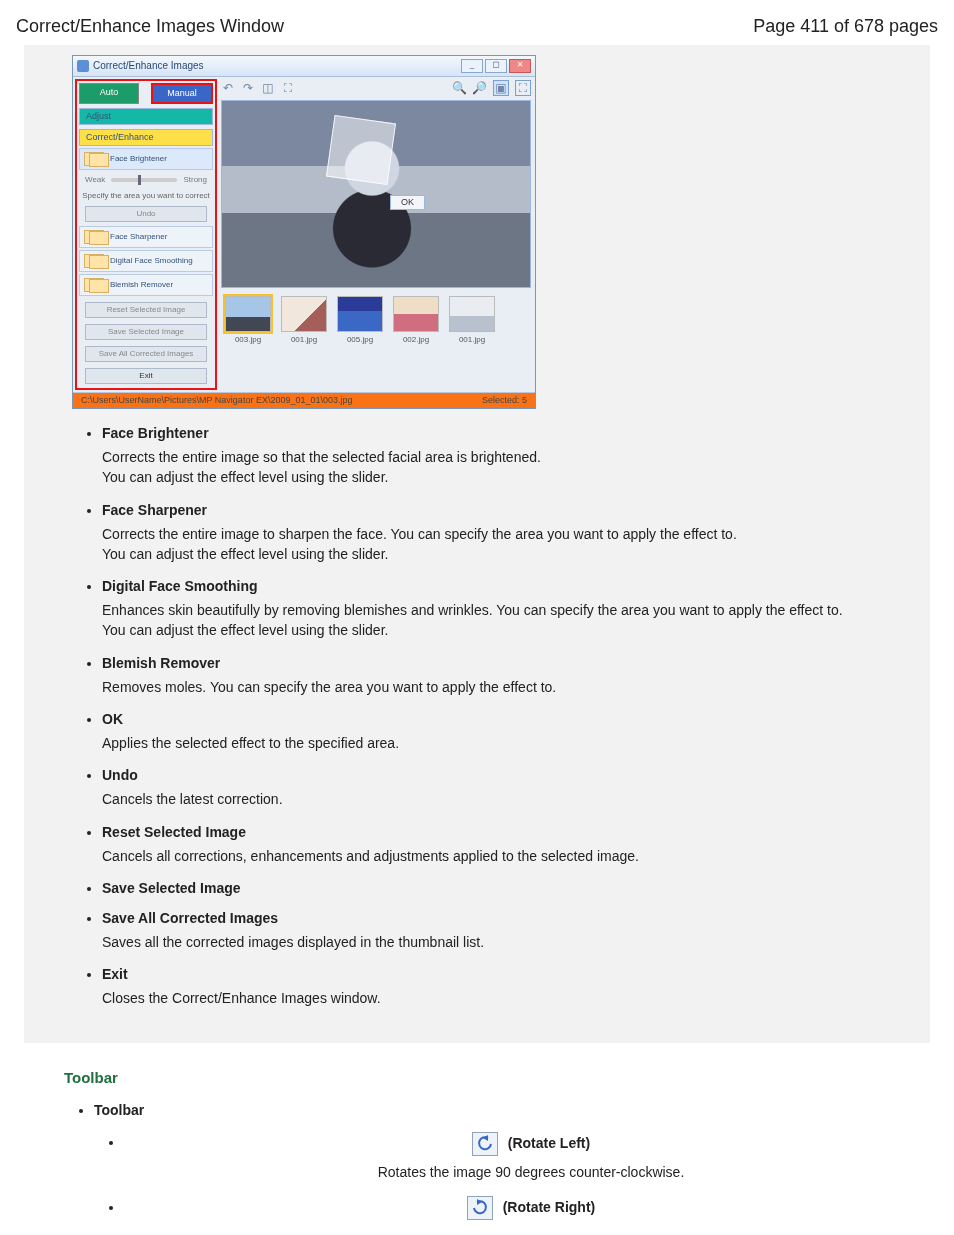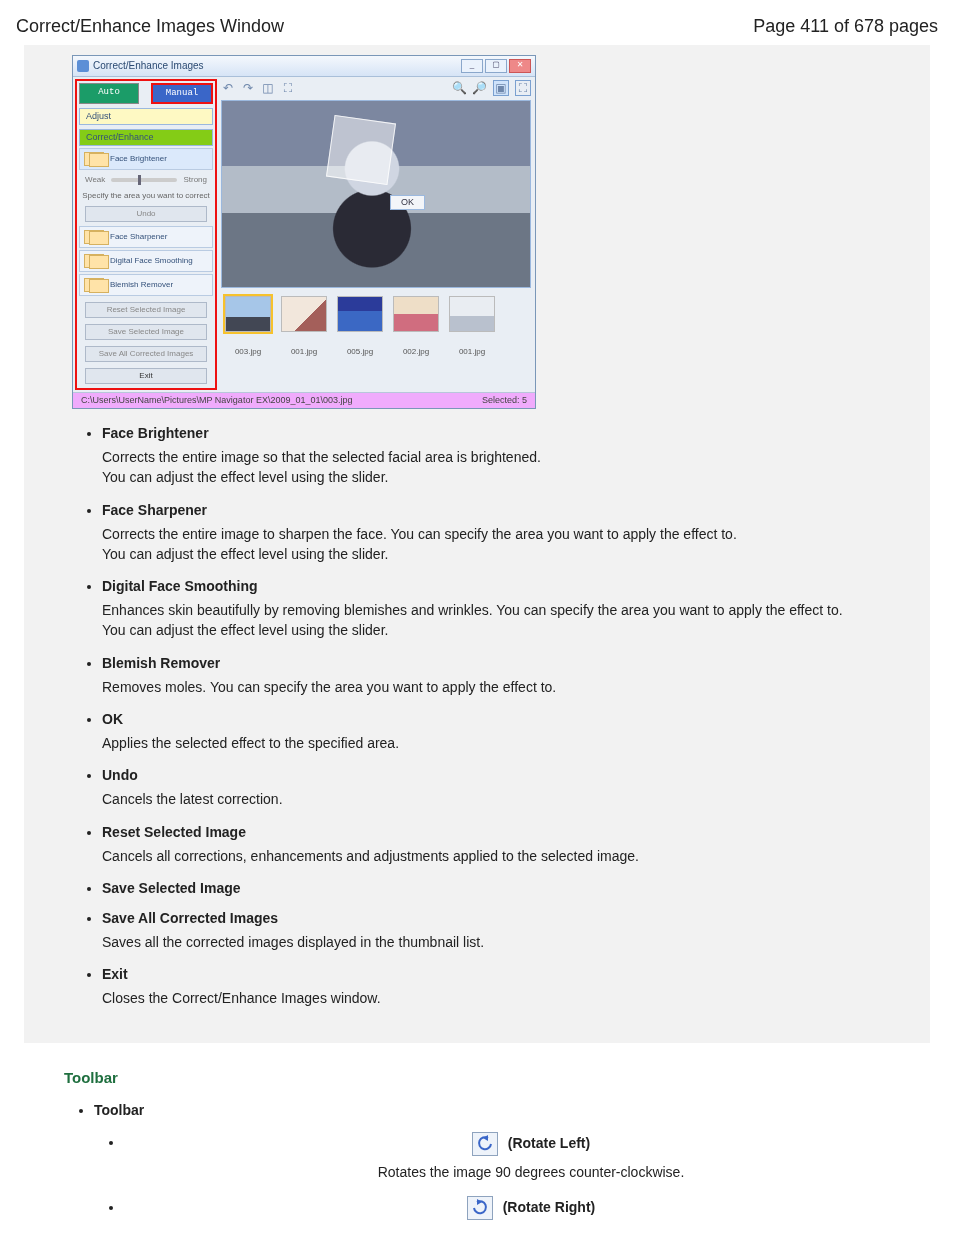--- a/index.html
+++ b/index.html
@@ -55,33 +55,33 @@
   .leftpanel {
     width: 136px;
     border: 2px solid #e11;
     margin: 2px;
     background:#e9eef4;
     display:flex;
     flex-direction:column;
     padding:2px;
     gap:2px;
   }
-  .modes { display:flex; gap:12px; margin-bottom:2px;font-family:Liberation Mono, monospace; }
+  .modes { display:flex; gap:12px; margin-bottom:2px; }
   .mode-auto, .mode-manual {
     flex:1;
     text-align:center;
     font-size:9px;
     padding:4px 0;
     border:1px solid #888;
     color:#fff;
   }
   .mode-auto { background:#1b9c68; }
   .mode-manual { background:#3a66c8; border:2px solid #e11; }
   .subtab {
-    background:#fef9c3;
+    background:#14b8a6;
     border:1px solid #9bb8de;
     padding:3px 6px;
     font-size:9px;
     color:#34517a;
     text-align:left;
   }
   .subtab + .subtab { margin-top:2px; }
   .enh-item {
     display:flex;
     align-items:center;
@@ -133,32 +133,32 @@
     background: rgba(255,255,255,.5);
     transform: rotate(8deg);
     border:1px solid rgba(255,255,255,.8);
   }
   .preview .ok-btn {
     position:absolute; left: 168px; top: 94px;
     background:#f3f5f9; border:1px solid #9bb8de;
     font-size:9px; padding:2px 10px; color:#334;
   }
   .thumbs { display:flex; gap:10px; padding:8px 4px 4px 4px; }
-  .thumb-col { display:flex; flex-direction:column; align-items:center; gap:16px; }
+  .thumb-col { display:flex; flex-direction:column; align-items:center; gap:4px; }
   .thumb {
     width:44px; height:34px; border:1px solid #bbb;
   }
   .thumb.sel { outline:2px solid #f6c22d; }
   .t1 { background: linear-gradient(#a6c6e8 0 60%, #424754 60%); }
   .t2 { background: linear-gradient(135deg, #f2e7dc 0 60%, #a45f5a 60%); }
   .t3 { background: linear-gradient(#2b3b9a 0 40%, #3b68c4 40%); }
   .t4 { background: linear-gradient(#eedec7 0 50%, #d06d7f 50%); }
   .t5 { background: linear-gradient(#e9edf2 0 55%, #b9c1ce 55%); }
   .thumb-label { font-size:8px; color:#555; }
-  .statusbar { border-top:1px solid #b8c6db; background:#f0abfc; padding:3px 8px; display:flex; justify-content:space-between; font-size:9px; color:#444; }
+  .statusbar { border-top:1px solid #b8c6db; background:#f97316; padding:3px 8px; display:flex; justify-content:space-between; font-size:9px; color:#444; }
   
   ul.defs { list-style: disc; padding-left: 30px; margin: 16px 0 0 0; }
   ul.defs > li { margin-bottom: 14px; }
   .term { font-weight: bold; }
   .desc { margin-top: 6px; line-height: 1.45; }
   h3.section {
     color: #1f6f3f;
     font-size: 15px;
     font-weight: bold;
     margin: 26px 0 8px 48px;
@@ -192,21 +192,21 @@
       </div>
     </div>
     <div class="app-body">
 
       <div class="leftpanel">
         <div class="modes">
           <div class="mode-auto">Auto</div>
           <div class="mode-manual">Manual</div>
         </div>
         <div class="subtab">Adjust</div>
-        <div class="subtab" style="background:#84cc16;">Correct/Enhance</div>
+        <div class="subtab" style="background:#fde047;">Correct/Enhance</div>
 
         <div class="enh-item" style="background:#dbe9fb;">
           <span class="ico"></span>
           <span>Face Brightener</span>
         </div>
         <div class="slider-row">
           <span>Weak</span>
           <span class="slider"></span>
           <span>Strong</span>
         </div>

